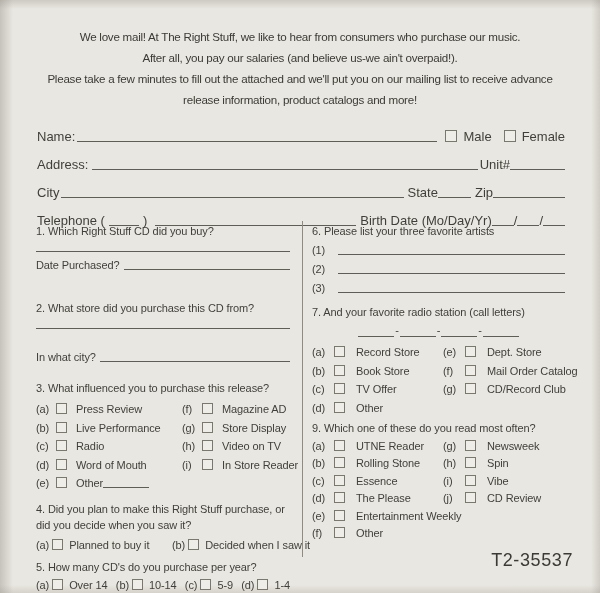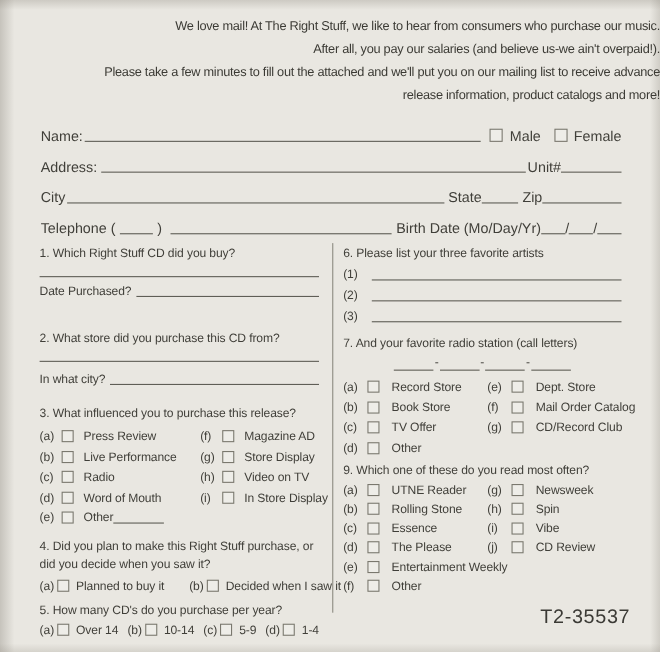--- a/index.html
+++ b/index.html
@@ -9,42 +9,42 @@
     color: #403f39;
     position: relative;
     overflow: hidden;
     background:
       linear-gradient(180deg, rgba(140,135,125,.30) 0, rgba(140,135,125,0) 9px),
       linear-gradient(0deg, rgba(140,135,125,.22) 0, rgba(140,135,125,0) 8px),
       linear-gradient(90deg, #c6c3bc 0, rgba(198,195,188,0) 13px),
       linear-gradient(270deg, rgba(170,166,158,.40) 0, rgba(170,166,158,0) 9px),
       #e9e7e1;
   }
-  .intro { text-align: right; padding-top: 13px; font-size: 11.6px; line-height: 21px; letter-spacing: -0.25px; color: #3b3a34; }
+  .intro { text-align: center; padding-top: 26px; font-size: 11.6px; line-height: 21px; letter-spacing: -0.25px; color: #3b3a34; }
   .contact { margin: 6px 35px 0 37px; font-size: 13px; }
   .crow { display: flex; align-items: flex-end; height: 28px; }
   .lbl { white-space: nowrap; line-height: 15px; flex: 0 0 auto; }
   .blank { display: inline-block; border-bottom: 1.3px solid #5f5e56; height: 12px; margin-bottom: 2px; flex: 0 0 auto; }
   .grow { flex: 1 1 auto; }
   .cb { display: inline-block; width: 11px; height: 11px; border: 1.4px solid #7a786e; background: #eeede8; flex: 0 0 auto; align-self: center; margin-bottom: 1px; }
   .cb.big { width: 12px; height: 12px; align-self: flex-end; margin-bottom: 2px; }
   .ml2 { margin-left: 2px; } .ml4 { margin-left: 4px; } .ml6 { margin-left: 6px; }
   .ml8 { margin-left: 8px; } .ml12 { margin-left: 12px; }
   .w22 { width: 22px; } .w30 { width: 30px; } .w33 { width: 33px; } .w36 { width: 36px; }
   .w46 { width: 46px; } .w55 { width: 55px; } .w72 { width: 72px; }
   .questions { position: absolute; left: 0; top: 216px; width: 600px; display: flex; font-size: 11px; letter-spacing: -0.1px; }
   .divider { position: absolute; left: 302px; top: 5px; width: 1px; height: 336px; background: #8d8b82; }
   .col { white-space: nowrap; }
   .col-left  { width: 302px; padding: 0 12px 0 36px; }
   .col-right { width: 298px; padding: 0 35px 0 10px; }
   .qtext { line-height: 14px; white-space: normal; }
   .lh16 { line-height: 16.5px; }
   .ansline, .ifield { display: flex; height: 14px; }
   .ifield { height: 15px; }
-  .mt2{margin-top:2px} .mt3{margin-top:7px} .mt4{margin-top:4px} .mt5{margin-top:5px}
+  .mt2{margin-top:2px} .mt3{margin-top:19px} .mt4{margin-top:4px} .mt5{margin-top:5px}
   .mt6{margin-top:6px} .mt8{margin-top:8px} .mt10{margin-top:10px} .mt11{margin-top:28px} .mt16{margin-top:16px}
   .optgrid { display: flex; }
   .optcol { flex: 0 0 auto; }
   .c1L { width: 146px; } .c1R { width: 131px; }
   .opt { display: flex; align-items: center; height: 18.5px; }
   .h175 .opt { height: 17.5px; }
   .okey { flex: 0 0 auto; width: 20px; }
   .okeyR { flex: 0 0 auto; width: 22px; }
   .opt .cb { margin-right: 9px; }
   .optR .cb { margin-right: 11px; }
@@ -168,21 +168,21 @@
           <span>Store Display</span>
         </div>
         <div class="opt">
           <span class="okey">(h)</span>
           <span class="cb"></span>
           <span>Video on TV</span>
         </div>
         <div class="opt">
           <span class="okey">(i)</span>
           <span class="cb"></span>
-          <span>In Store Display</span>
+          <span>In Store Reader</span>
         </div>
       </div>
     </div>
     <div class="qtext lh16 mt8">4. Did you plan to make this Right Stuff purchase, or did you decide when you saw it?</div>
     <div class="q4opts mt2">
       <div class="opt t w136">
         <span class="okey">(a)</span>
         <span class="cb"></span>
         <span>Planned to buy it</span>
       </div>

